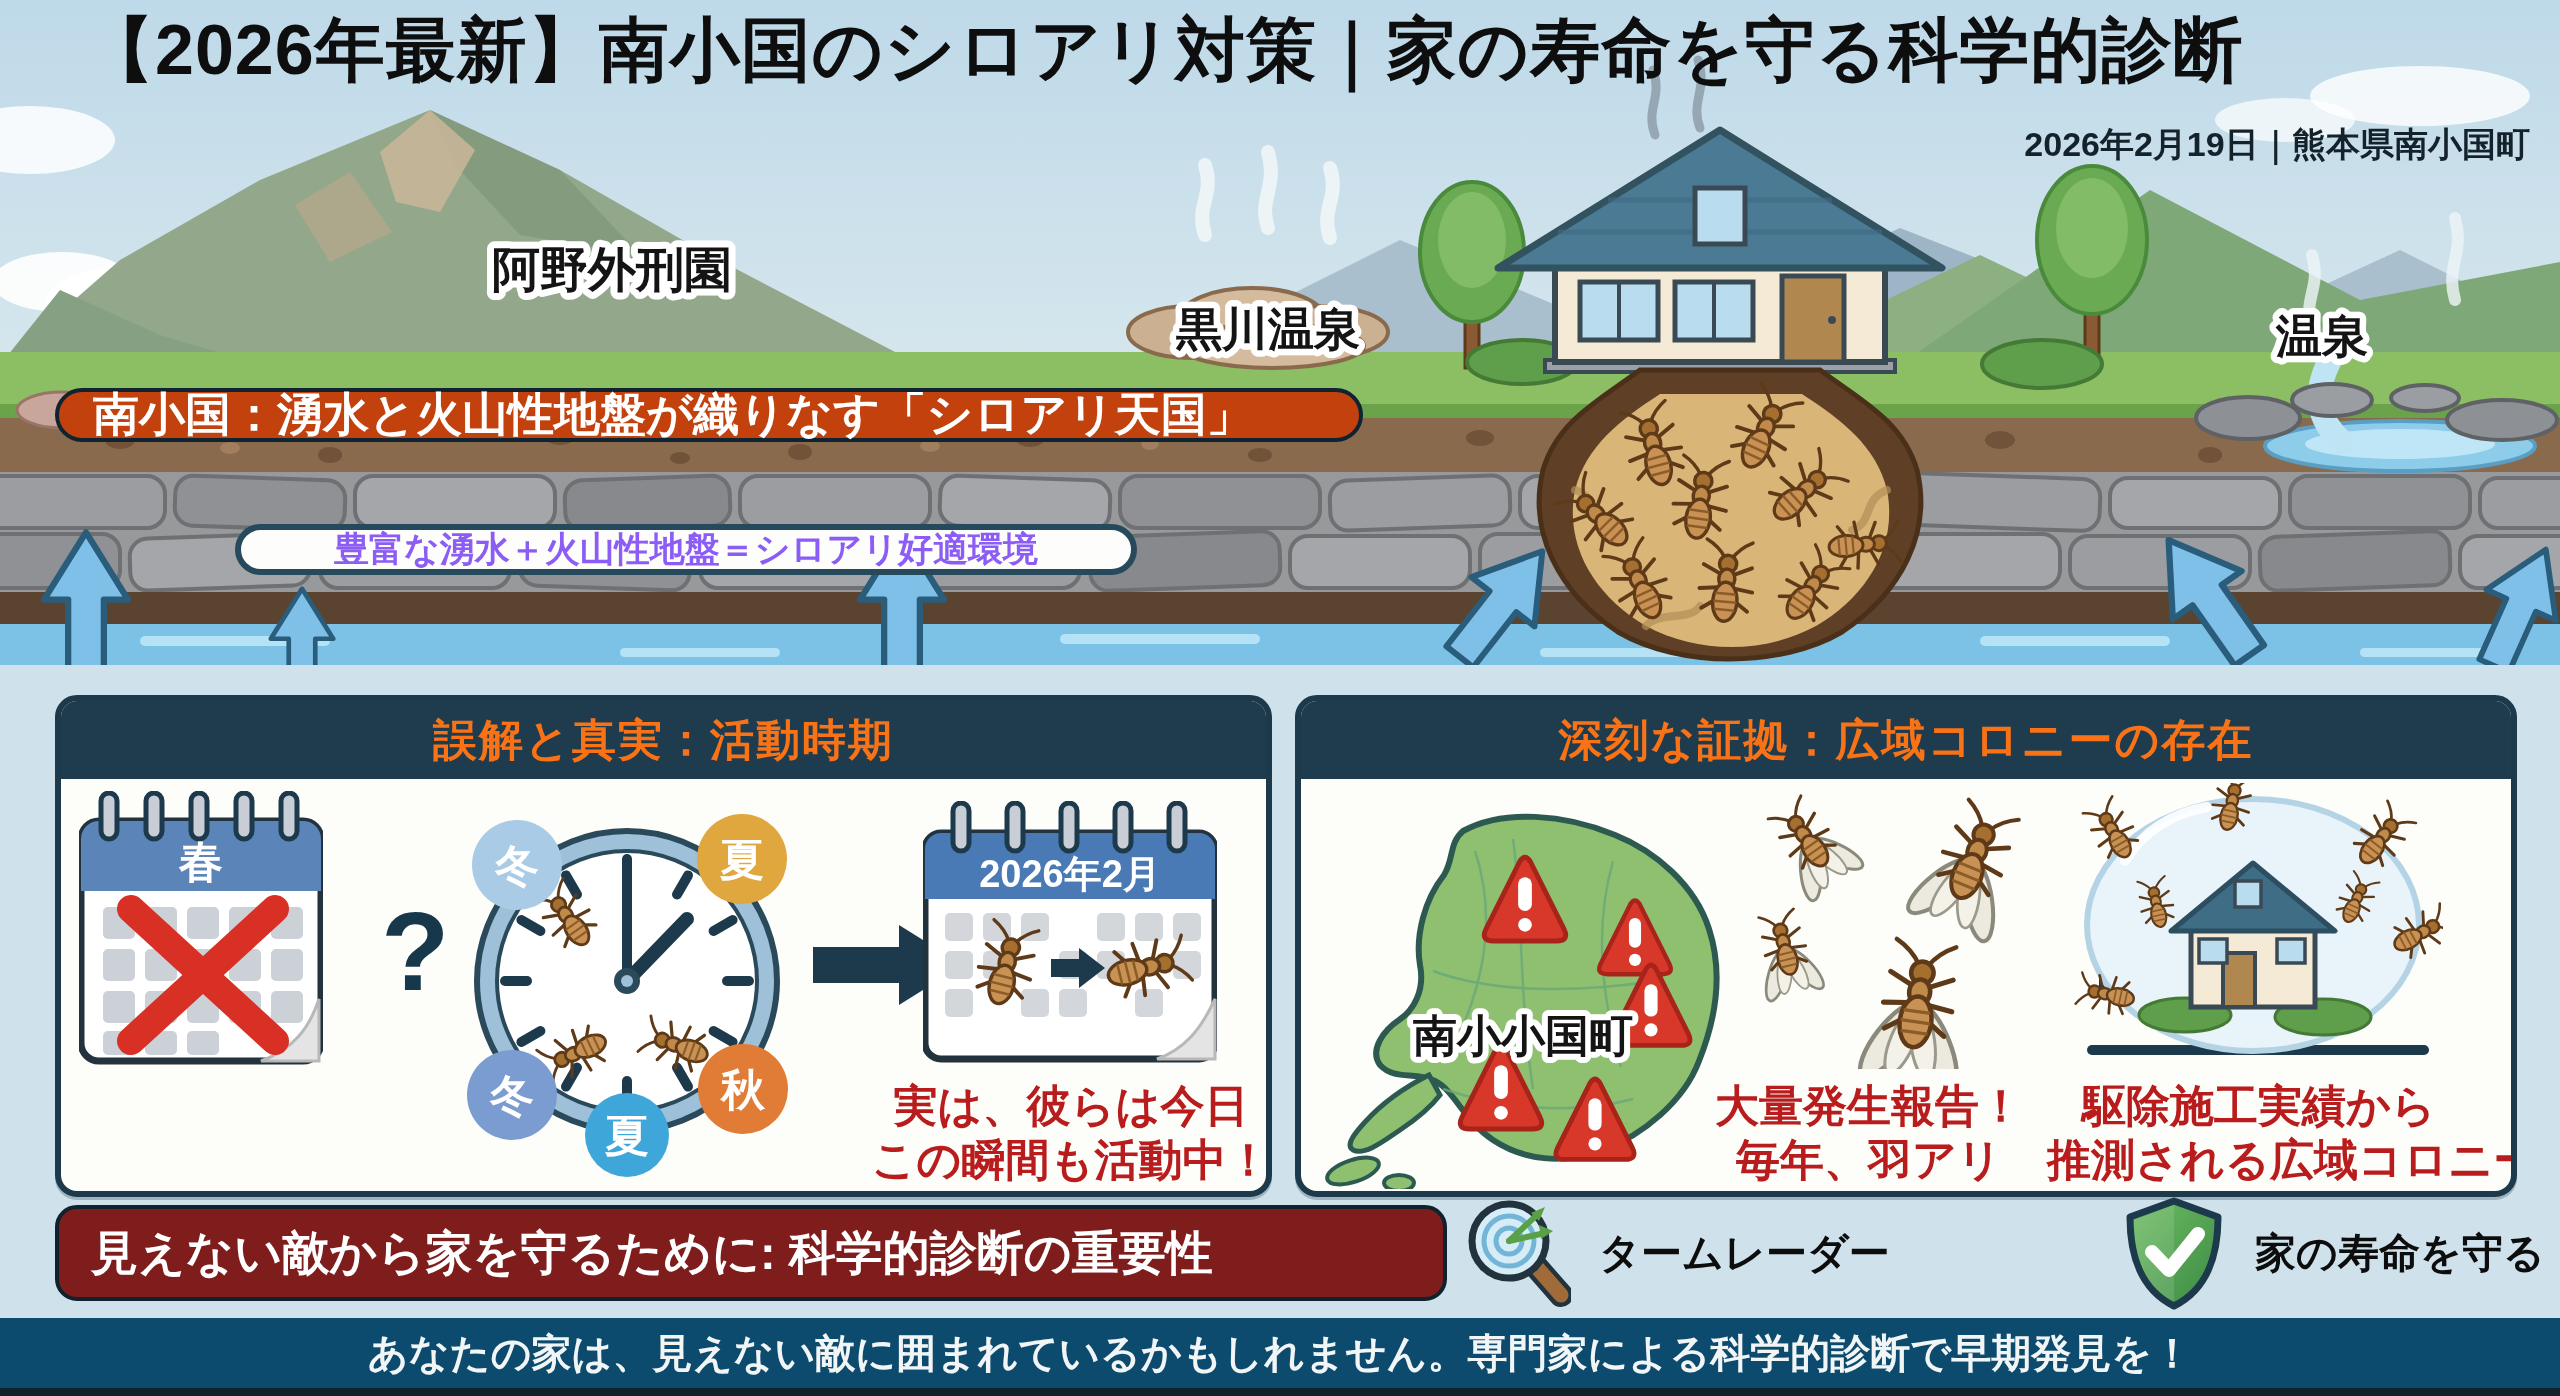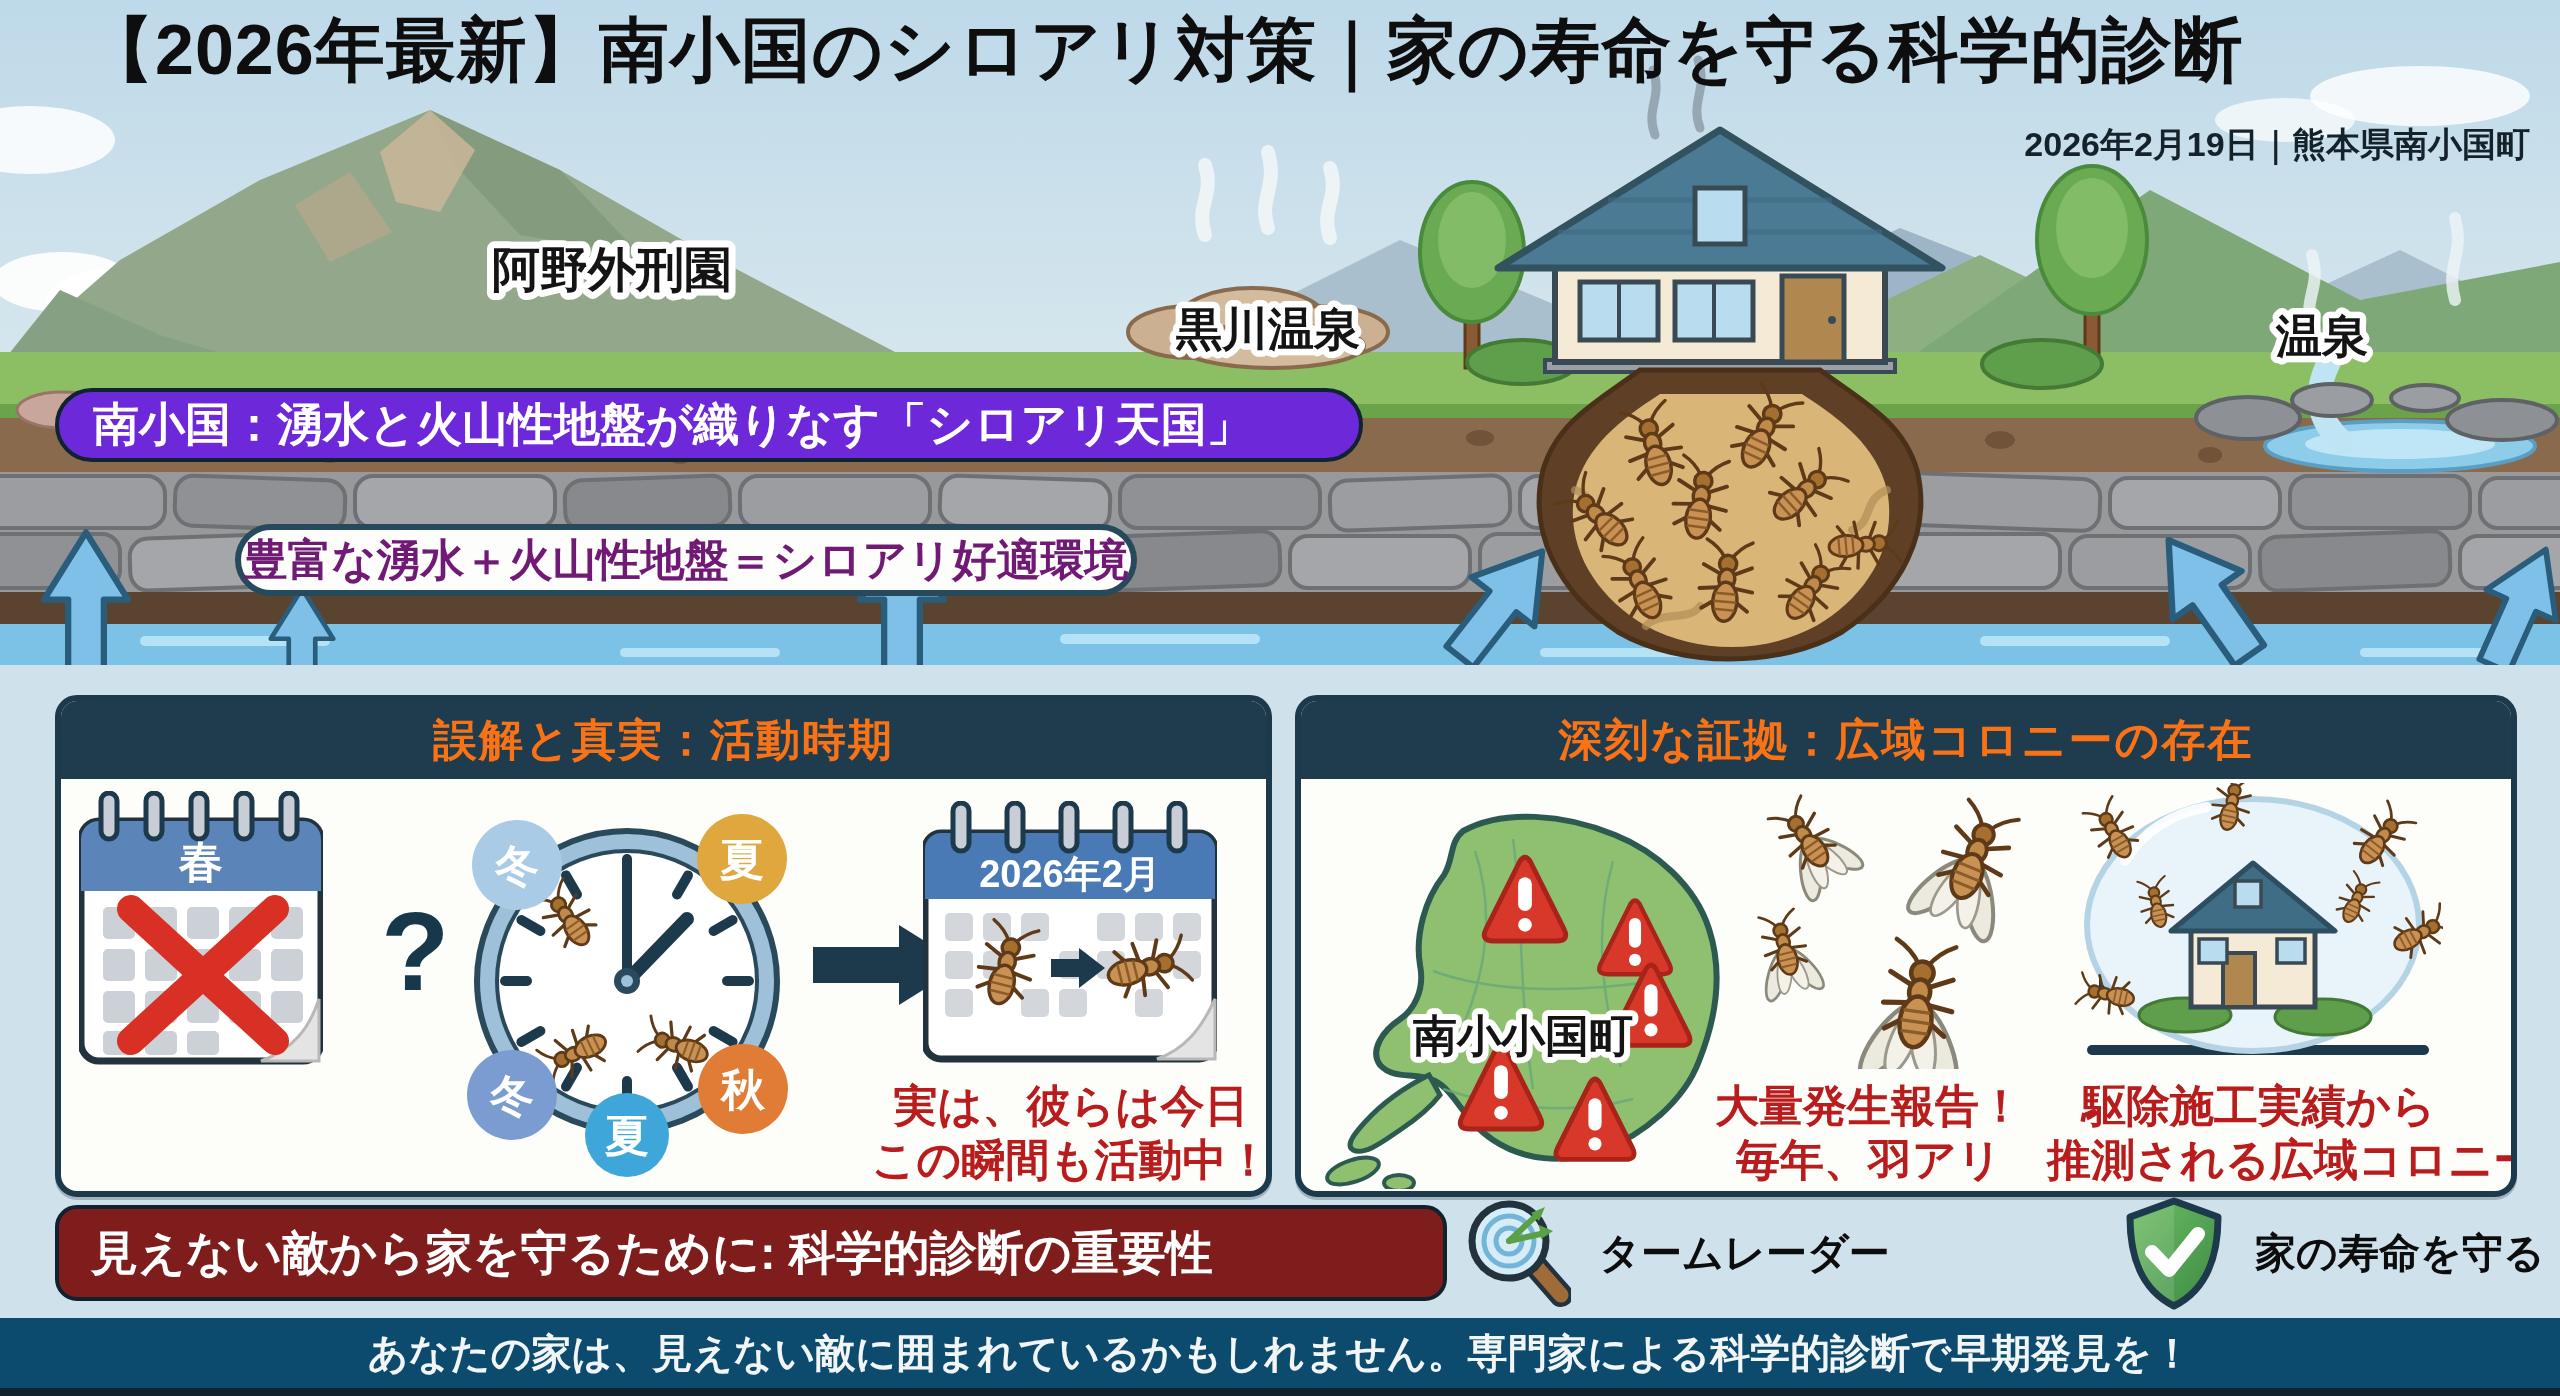--- a/index.html
+++ b/index.html
@@ -13,29 +13,29 @@
   
   .title{
     left:84px;top:4px;font-size:70px;font-weight:900;color:#0e0e0e;
     letter-spacing:1px;white-space:nowrap;z-index:30;
   }
   .date{
     right:30px;top:122px;font-size:34px;font-weight:800;color:#14222b;z-index:30;
   }
   
   .scene-banner{
-    left:55px;top:388px;width:1308px;height:74px;z-index:20;
-    background:#6d28d9;border:4px solid #0f2430;border-radius:40px;
+    left:55px;top:388px;width:1308px;height:54px;z-index:20;
+    background:#c2410c;border:4px solid #0f2430;border-radius:40px;
     color:#fff;font-size:46px;font-weight:800;display:flex;align-items:center;
     padding-left:34px;box-sizing:border-box;white-space:nowrap;
   }
   .scene-pill{
-    left:235px;top:524px;width:902px;height:72px;z-index:20;
+    left:235px;top:524px;width:902px;height:51px;z-index:20;
     background:#fdfdfb;border:6px solid #27495c;border-radius:44px;
-    color:#701a75;font-size:44px;font-weight:900;display:flex;align-items:center;justify-content:center;
+    color:#8b5cf6;font-size:35px;font-weight:900;display:flex;align-items:center;justify-content:center;
     box-sizing:border-box;white-space:nowrap;
   }
   
   .panel{
     background:#fdfdfa;border:6px solid #1d3a4c;border-radius:22px;
     overflow:hidden;z-index:10;box-shadow:0 3px 0 rgba(20,40,55,.25);
   }
   .panel-header{
     height:78px;background:#1e3c4e;color:#f97316;font-weight:800;font-size:44px;
     display:flex;align-items:center;justify-content:center;letter-spacing:2px;

